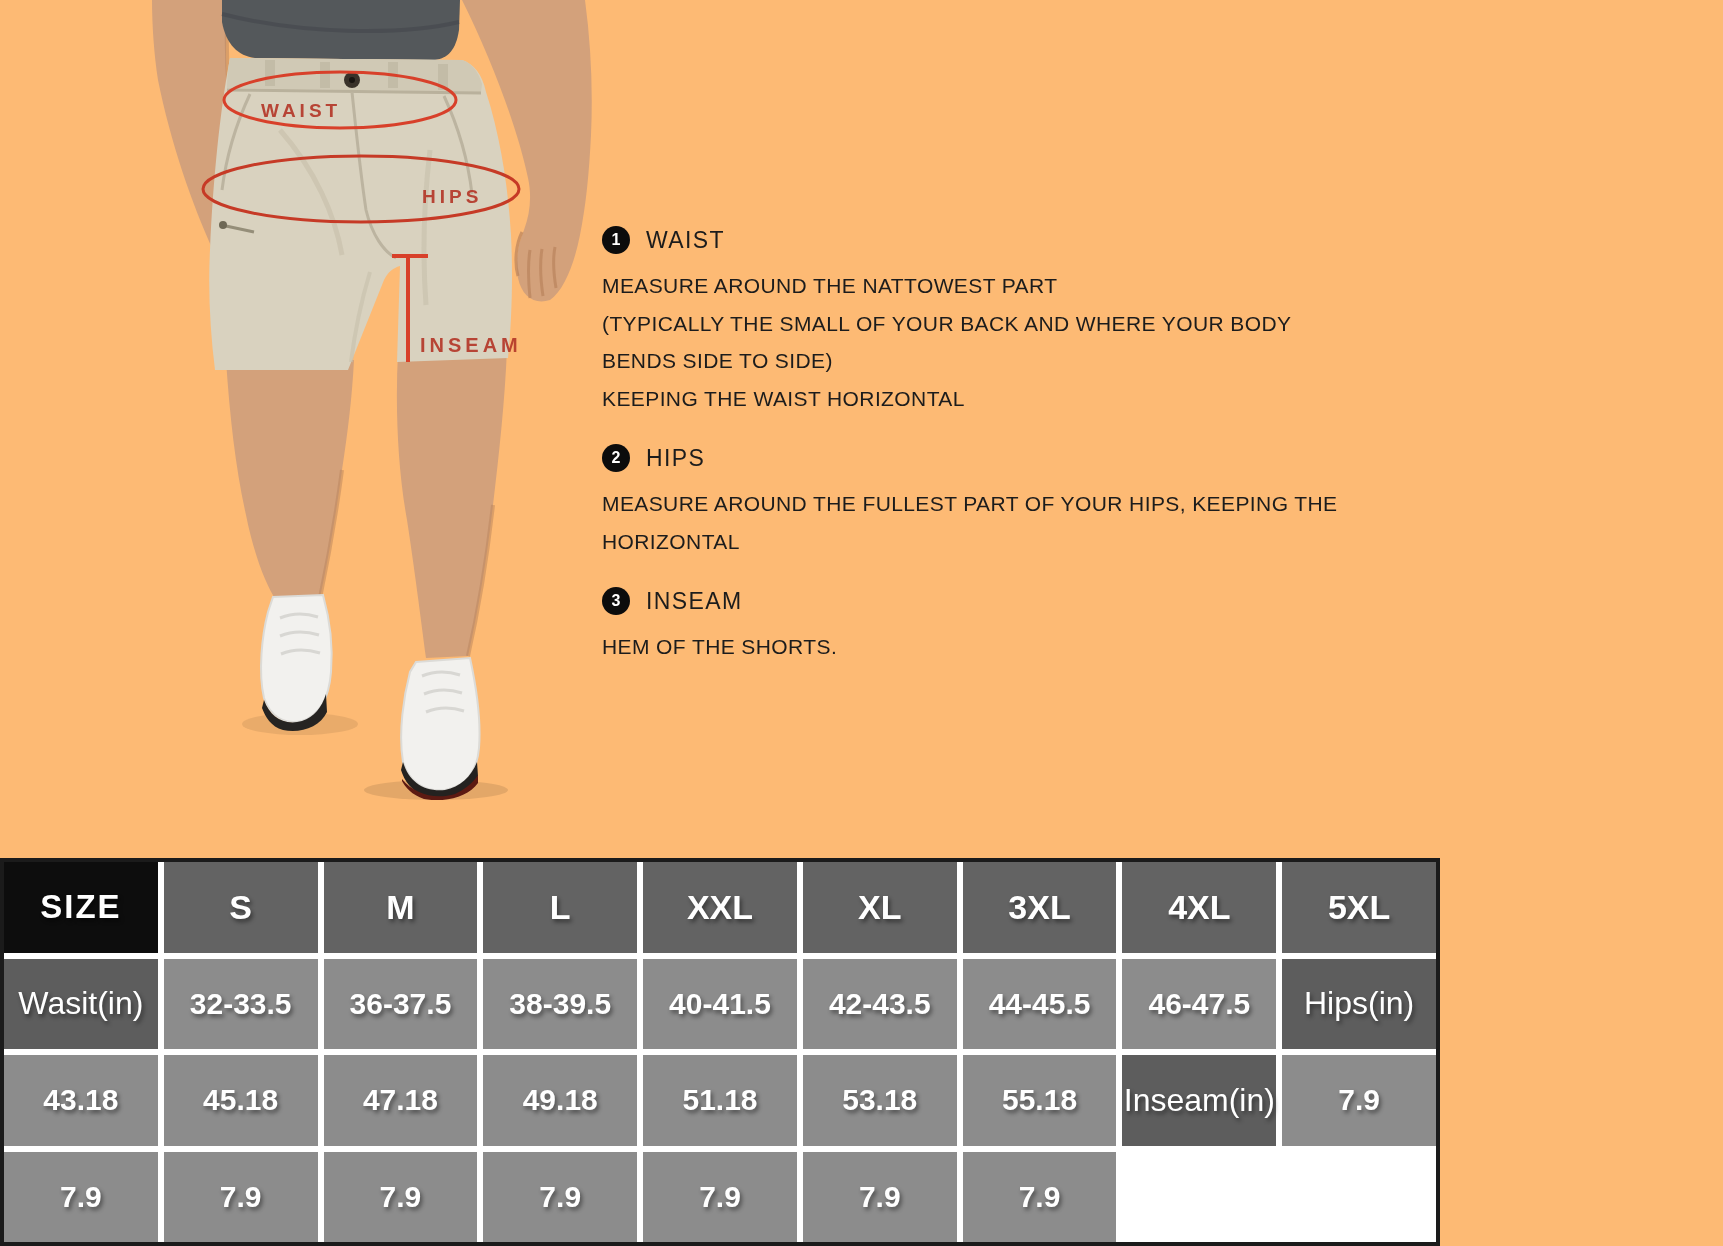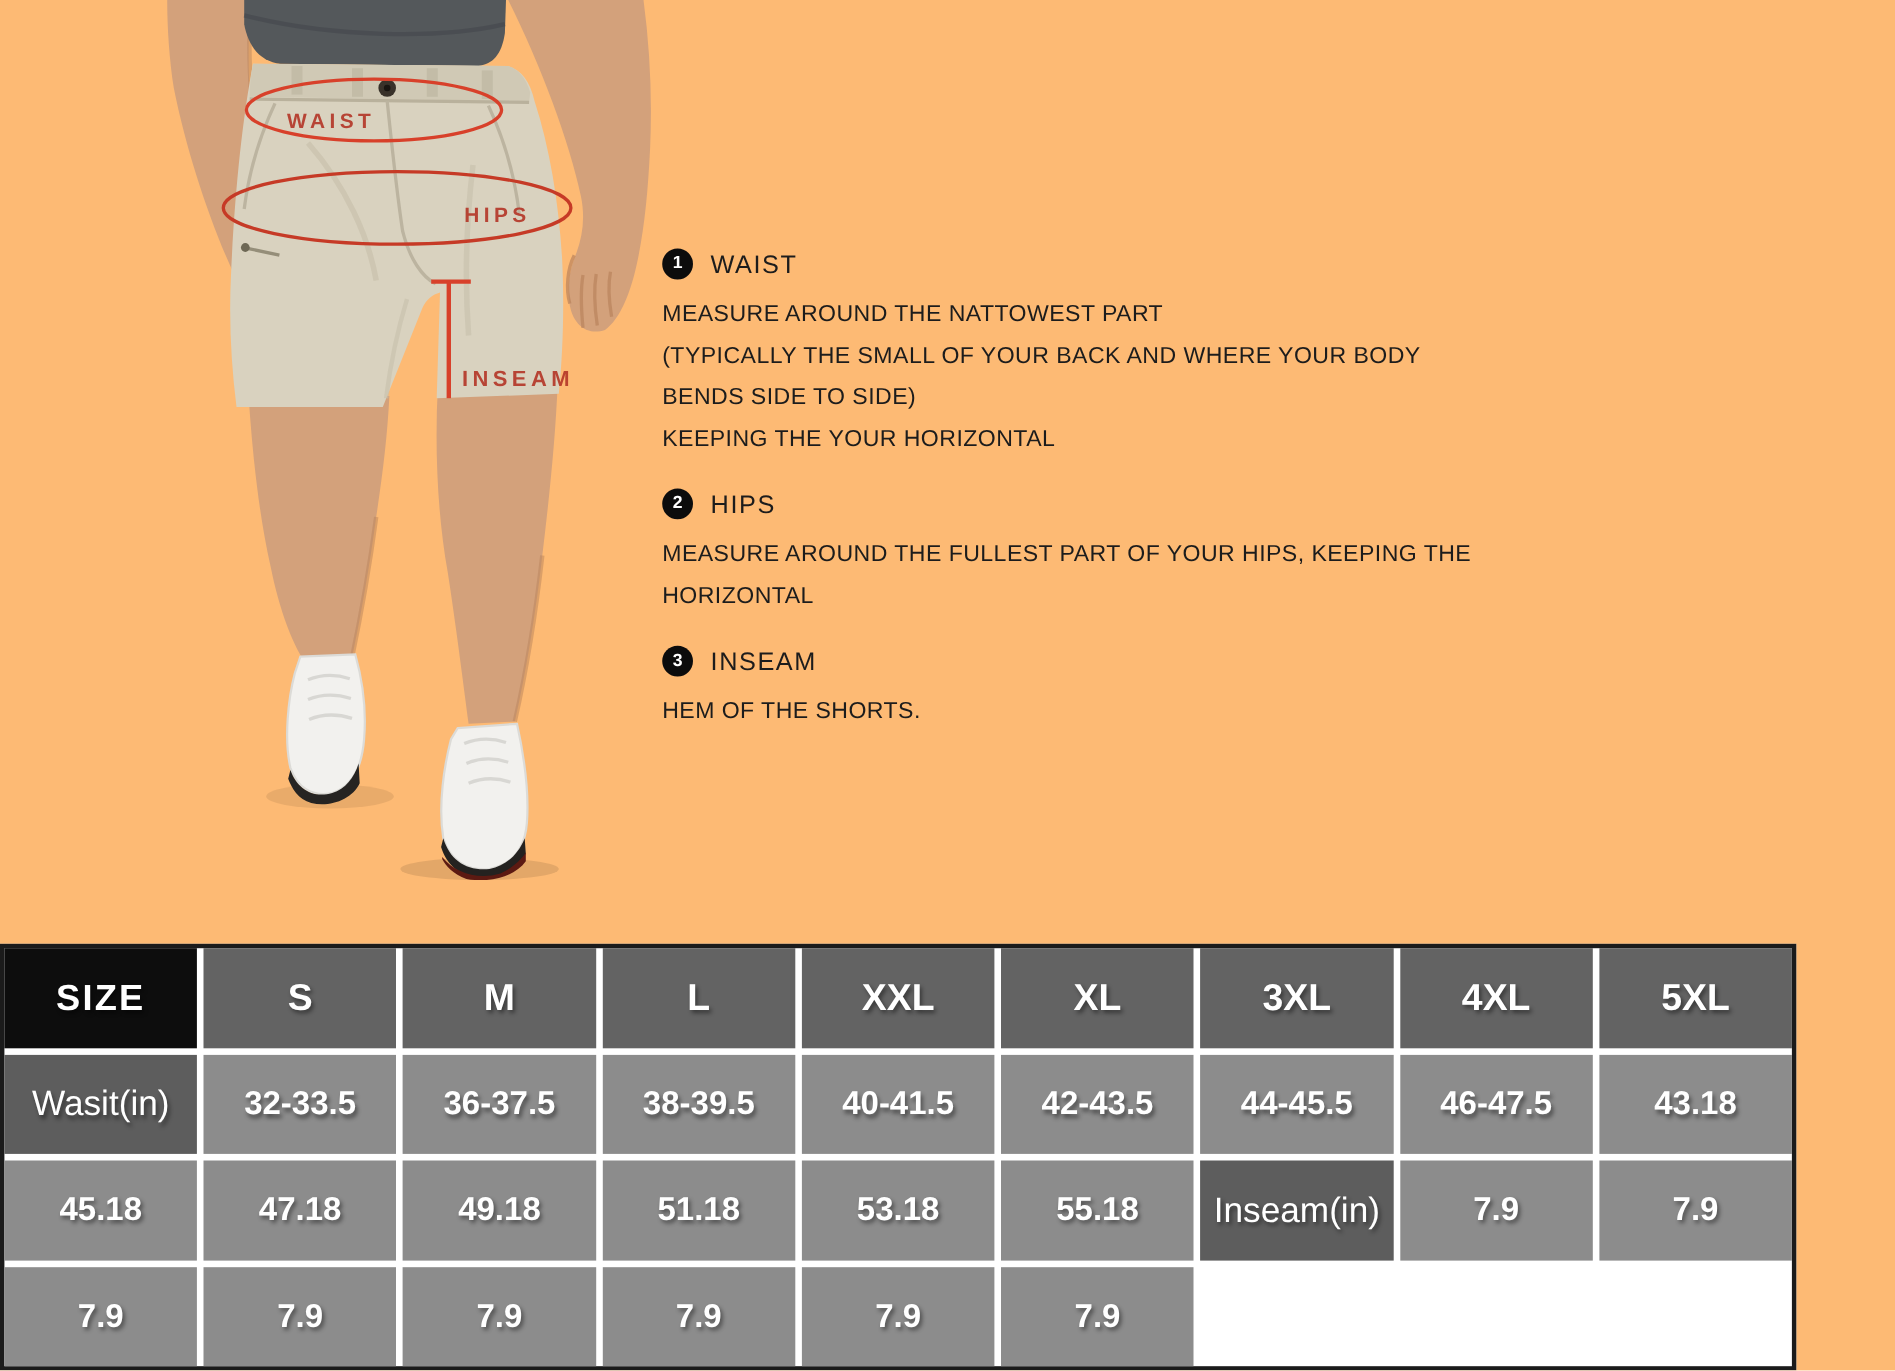--- a/index.html
+++ b/index.html
@@ -19,21 +19,21 @@
   .instructions{position:absolute;left:602px;top:226px;width:790px;color:#1c1c1c;}
   .inst-section{margin-bottom:27px;}
   .inst-heading{display:flex;align-items:center;gap:16px;margin-bottom:13px;}
   .badge{width:28px;height:28px;border-radius:50%;background:#0c0c0c;color:#fff;
          display:flex;align-items:center;justify-content:center;
          font-size:16px;font-weight:bold;flex:0 0 28px;}
   .inst-title{font-size:23px;letter-spacing:1.4px;}
   .inst-line{font-size:21px;letter-spacing:.4px;line-height:37.5px;}
 
   
-  .size-table{position:absolute;left:0;top:858px;width:1633px;height:388px;
+  .size-table{position:absolute;left:0;top:858px;width:1440px;height:388px;
               box-sizing:border-box;border:4px solid #1b1b1b;background:#fff;
               display:grid;grid-template-columns:repeat(9,1fr);
               grid-template-rows:repeat(4,1fr);gap:6px;}
   .cell{display:flex;align-items:center;justify-content:center;color:#fff;
         text-shadow:2px 3px 4px rgba(0,0,0,.45);}
   .c-size{background:#0d0d0d;font-weight:bold;font-size:33px;letter-spacing:2px;}
   .c-head{background:#636363;font-weight:bold;font-size:34px;}
   .c-label{background:#5d5d5d;font-size:32px;font-weight:normal;text-align:center;}
   .c-val{background:#8c8c8c;font-size:30px;font-weight:bold;}
 </style>
@@ -107,21 +107,21 @@
   <div class="instructions">
 
     <div class="inst-section">
       <div class="inst-heading">
         <span class="badge">1</span>
         <span class="inst-title">WAIST</span>
       </div>
       <div class="inst-line">MEASURE AROUND THE NATTOWEST PART</div>
       <div class="inst-line">(TYPICALLY THE SMALL OF YOUR BACK AND WHERE YOUR BODY</div>
       <div class="inst-line">BENDS SIDE TO SIDE)</div>
-      <div class="inst-line">KEEPING THE YOUR HORIZONTAL</div>
+      <div class="inst-line">KEEPING THE WAIST HORIZONTAL</div>
     </div>
 
     <div class="inst-section">
       <div class="inst-heading">
         <span class="badge">2</span>
         <span class="inst-title">HIPS</span>
       </div>
       <div class="inst-line">MEASURE AROUND THE FULLEST PART OF YOUR HIPS, KEEPING THE</div>
       <div class="inst-line">HORIZONTAL</div>
     </div>
@@ -150,20 +150,21 @@
 
     <div class="cell c-label">Wasit(in)</div>
     <div class="cell c-val">32-33.5</div>
     <div class="cell c-val">36-37.5</div>
     <div class="cell c-val">38-39.5</div>
     <div class="cell c-val">40-41.5</div>
     <div class="cell c-val">42-43.5</div>
     <div class="cell c-val">44-45.5</div>
     <div class="cell c-val">46-47.5</div>
 
+    <div class="cell c-label">Hips(in)</div>
     <div class="cell c-val">43.18</div>
     <div class="cell c-val">45.18</div>
     <div class="cell c-val">47.18</div>
     <div class="cell c-val">49.18</div>
     <div class="cell c-val">51.18</div>
     <div class="cell c-val">53.18</div>
     <div class="cell c-val">55.18</div>
 
     <div class="cell c-label">Inseam(in)</div>
     <div class="cell c-val">7.9</div>

